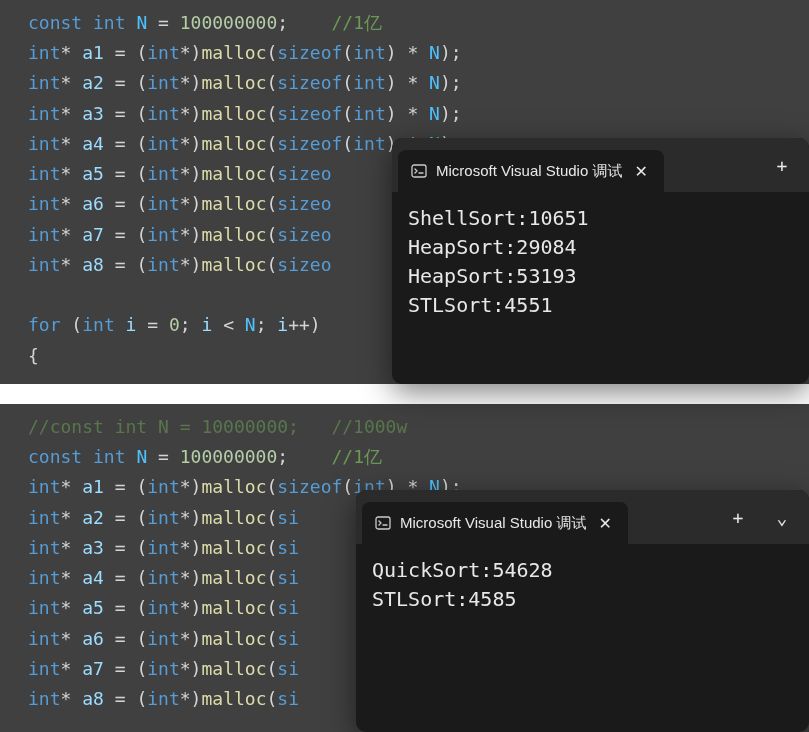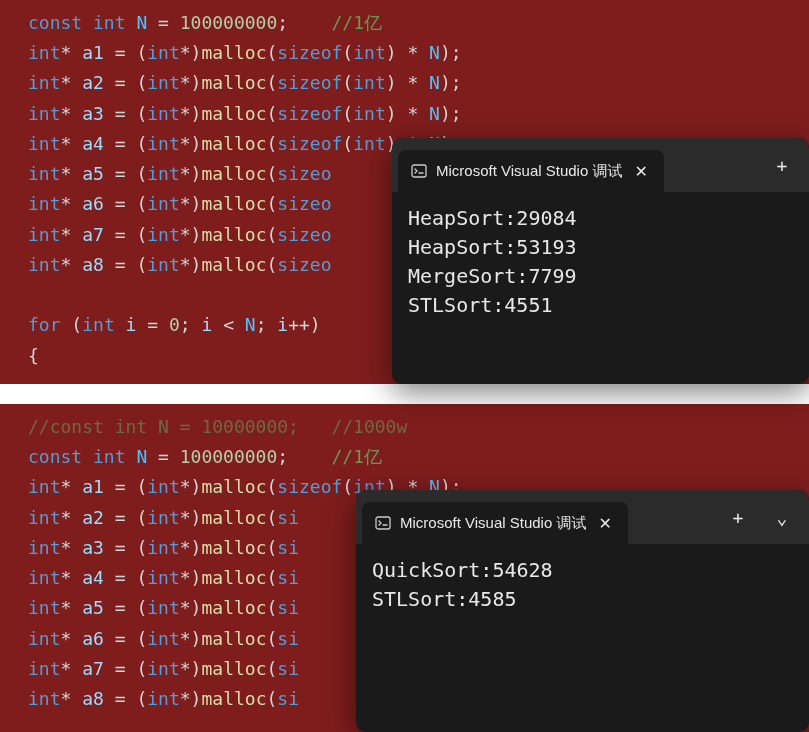--- a/index.html
+++ b/index.html
@@ -6,21 +6,21 @@
   body {
     font-family: Consolas, "Courier New", monospace;
     font-size: 18px;
     background: #1e1e1e;
     width: 809px;
     height: 732px;
     overflow: hidden;
     position: relative;
   }
   .editor-pane {
-    background: #7f1d1d;
+    background: #404040;
     padding: 8px 0 8px 28px;
     color: #d4d4d4;
     line-height: 1.68;
     position: relative;
   }
   .pane1 { height: 384px; }
   .divider {
     height: 20px;
     background: #ffffff;
   }
@@ -157,23 +157,23 @@
           </svg>
       </span>
       <span class="tab-title">Microsoft Visual Studio 调试</span>
       <span class="tab-close">✕</span>
     </div>
     <div class="title-buttons">
       <div class="tbtn">+</div>
     </div>
   </div>
   <div class="console-body">
+      <div class="console-line">ShellSort:10651</div>
       <div class="console-line">HeapSort:29084</div>
       <div class="console-line">HeapSort:53193</div>
-      <div class="console-line">MergeSort:7799</div>
       <div class="console-line">STLSort:4551</div>
     </div>
 </div>
 
 <div class="console-window console2">
   <div class="titlebar">
     <div class="tab">
       <span class="tab-icon">
         <svg width="16" height="16" viewBox="0 0 16 16">
             <rect x="1" y="2" width="14" height="12" rx="2" fill="none" stroke="#ccc" stroke-width="1.3"></rect>

